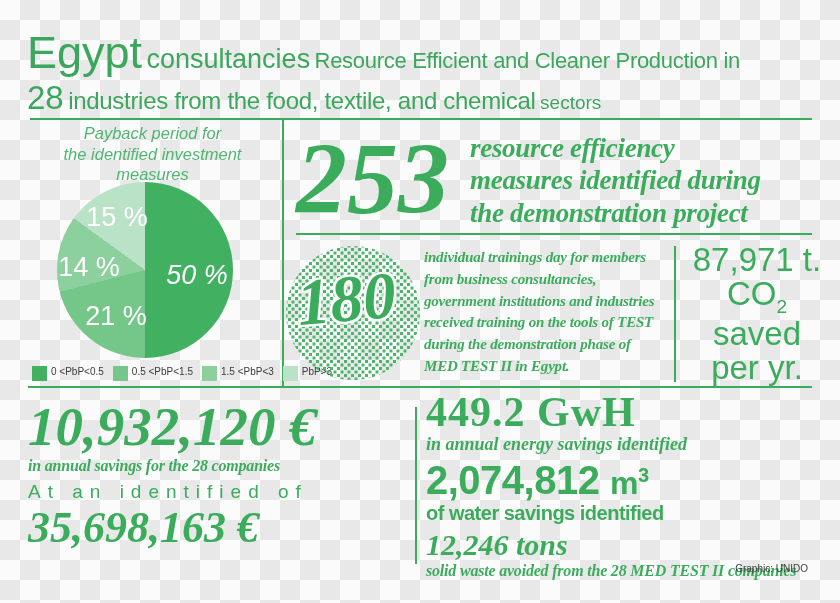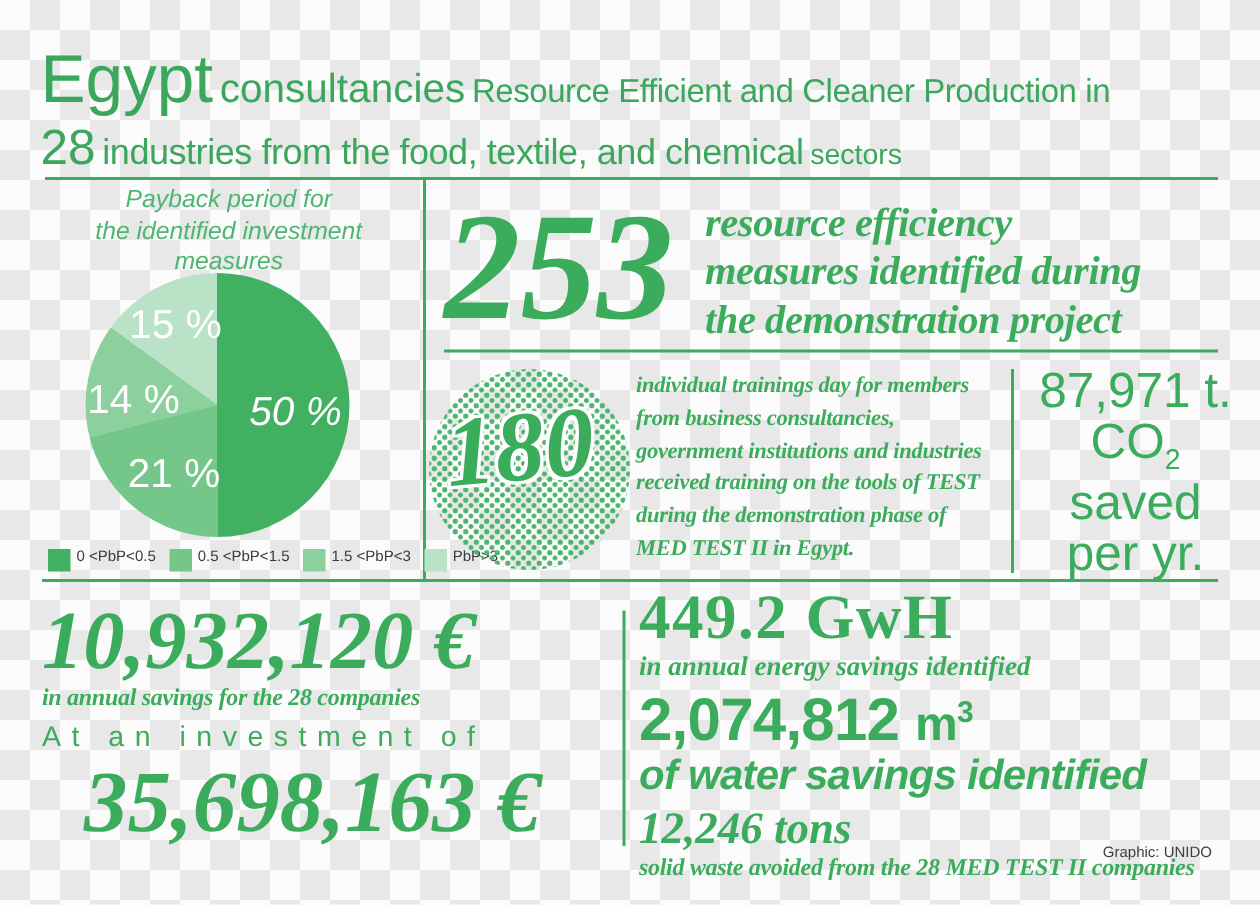--- a/index.html
+++ b/index.html
@@ -64,29 +64,29 @@
   
   .co2-block{position:absolute; left:678px; top:243px; width:158px; text-align:center;
     font-size:33px; line-height:1.04; color:#3BAC5C;}
   .co2-block sub{font-size:19px;}
   
   .savings{position:absolute; left:28px; top:399px; width:388px;}
   .savings-amount{font-size:55px; line-height:1.0;}
   .savings-caption{font-size:16px; line-height:1.1; margin-top:3px; letter-spacing:-0.2px;}
   .investment-label{font-size:19px; letter-spacing:7px; margin-top:7px; line-height:1.0;
     font-family:"Liberation Sans", sans-serif; font-style:normal; font-weight:normal; color:#3BAC5C;}
-  .investment-amount{font-size:58px; line-height:1.0; margin-top:5px;margin-left:28px;}
+  .investment-amount{font-size:44px; line-height:1.0; margin-top:5px;}
   
   .stats{position:absolute; left:426px; top:391px; width:392px;}
   .energy-value{font-family:"Liberation Serif", serif; font-weight:bold; font-size:42px; line-height:1.0; letter-spacing:1px;}
   .energy-caption{font-size:18px; line-height:1.1; margin-top:2px;}
   .water-value{font-size:40px; font-weight:bold; line-height:1.0; margin-top:5px; letter-spacing:-0.5px;}
   .water-value sup{font-size:20px;}
   .water-unit{font-size:32px;}
-  .water-caption{font-size:28px; font-weight:bold; line-height:1.0; margin-top:3px; letter-spacing:-0.5px;font-style:italic;}
+  .water-caption{font-size:20px; font-weight:bold; line-height:1.0; margin-top:3px; letter-spacing:-0.5px;}
   .waste-value{font-size:30px; line-height:1.0; margin-top:7px;}
   .waste-caption{font-size:16px; line-height:1.1; margin-top:2px; letter-spacing:-0.2px;}
   .credit{position:absolute; right:32px; top:563px; font-size:10px; color:#3F3F3F;}
 </style>
 </head>
 <body>
 
 <div class="canvas">
 
   <div class="header">
@@ -162,21 +162,21 @@
   <div class="co2-block">
     <div>87,971 t.</div>
     <div><span>CO</span><sub>2</sub></div>
     <div>saved</div>
     <div>per yr.</div>
   </div>
 
   <div class="savings">
     <div class="savings-amount serif-bi green">10,932,120 €</div>
     <div class="savings-caption serif-bi green">in annual savings for the 28 companies</div>
-    <div class="investment-label">At an investment of</div>
+    <div class="investment-label">At an identified of</div>
     <div class="investment-amount serif-bi green">35,698,163 €</div>
   </div>
 
   <div class="stats">
     <div class="energy-value green">449.2 GwH</div>
     <div class="energy-caption serif-bi green">in annual energy savings identified</div>
     <div class="water-value green"><span>2,074,812</span> <span class="water-unit"><span>m</span><sup>3</sup></span></div>
     <div class="water-caption green">of water savings identified</div>
     <div class="waste-value serif-bi green">12,246 tons</div>
     <div class="waste-caption serif-bi green">solid waste avoided from the 28 MED TEST II companies</div>

